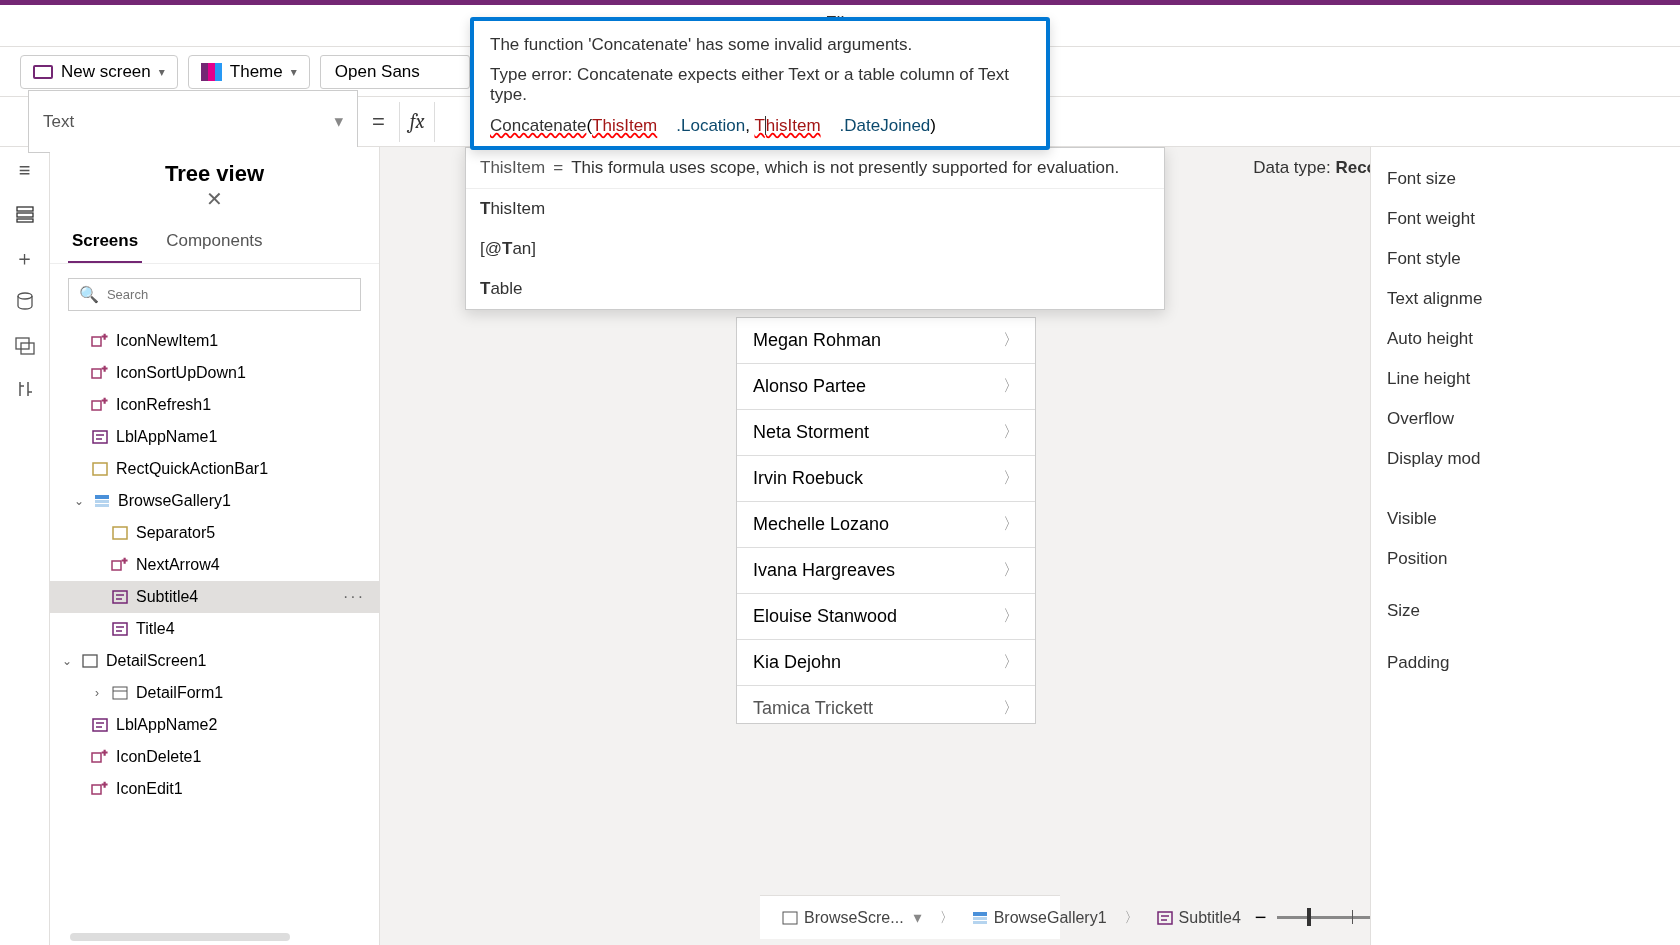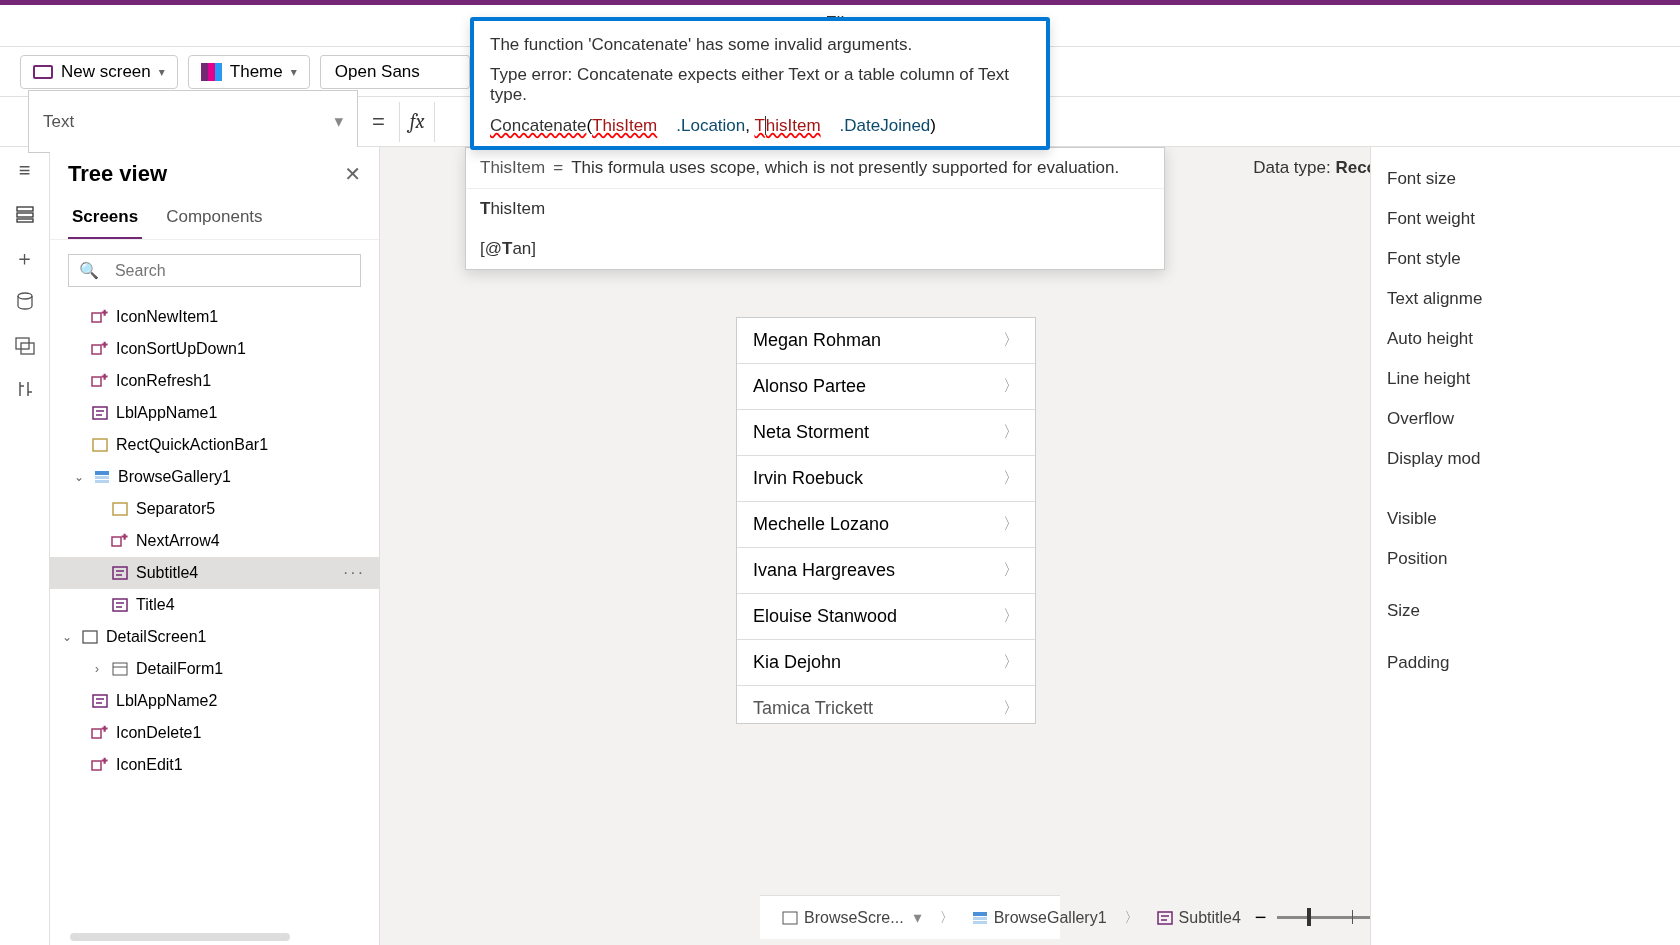--- a/index.html
+++ b/index.html
@@ -40,28 +40,28 @@
 .formula-code .prop { color: #0c4a6e; padding-left: 19px; }
 .formula-code .cursor { border-left: 1px solid #333; }
 
 .main-area { display: flex; height: calc(100vh - 147px); }
 
 .left-rail { width: 50px; background: #fff; border-right: 1px solid #e1dfdd; display: flex; flex-direction: column; align-items: center; padding-top: 12px; gap: 22px; }
 .rail-icon { width: 22px; height: 22px; display: flex; align-items: center; justify-content: center; color: #555; font-size: 20px; cursor: pointer; }
 .rail-icon.active { color: #000; }
 
 .tree-panel { width: 330px; background: #fff; border-right: 1px solid #e1dfdd; display: flex; flex-direction: column; position: relative; }
-.tree-header { display: flex; justify-content: space-between; align-items: center; padding: 14px 18px 6px 18px; }
+.tree-header { display: flex; justify-content: space-between; align-items: center; padding: 14px 18px 6px 18px; flex-direction: column; }
 .tree-header h2 { font-size: 22px; font-weight: 600; }
 .tree-close { font-size: 20px; color: #666; cursor: pointer; }
 .tree-tabs { display: flex; gap: 20px; padding: 6px 18px 0 18px; border-bottom: 1px solid #eee; }
 .tree-tab { padding: 8px 4px 10px 4px; font-size: 17px; color: #555; cursor: pointer; }
 .tree-tab.active { color: #000; font-weight: 600; border-bottom: 2px solid #742774; }
 .tree-search { margin: 14px 18px; border: 1px solid #ccc; display: flex; align-items: center; padding: 6px 10px; }
-.tree-search input { border: none; outline: none; font-size: 16px; flex: 1; margin-left: 16px; }
+.tree-search input { border: none; outline: none; font-size: 13px; flex: 1; margin-left: 8px; }
 .tree-list { flex: 1; overflow-y: auto; padding-bottom: 10px; }
 .tree-item { display: flex; align-items: center; padding: 7px 10px 7px 22px; font-size: 16px; cursor: pointer; gap: 6px; position: relative; }
 .tree-item.selected { background: #e1dfdd; }
 .tree-item .expander { width: 14px; text-align: center; color: #666; font-size: 12px; }
 .tree-item .icon-slot { width: 20px; display: flex; justify-content: center; }
 .tree-item.level-0 { padding-left: 40px; }
 .tree-item.level-1 { padding-left: 22px; }
 .tree-item.level-2 { padding-left: 60px; }
 .tree-item.level-1b { padding-left: 10px; }
 .tree-item .more { position: absolute; right: 14px; color: #666; letter-spacing: 2px; }
@@ -352,20 +352,21 @@
       <div class="intel-row1">
         <span class="lhs">ThisItem</span>
         <span class="lhs">=</span>
         <span class="desc">This formula uses scope, which is not presently supported for evaluation.</span>
       </div>
       <div class="intel-datatype">
         <span>Data type:</span> <b>Record</b>
       </div>
       <div class="intel-list-item"><b>T</b><span>hisItem</span></div>
       <div class="intel-list-item"><span>[@</span><b>T</b><span>an]</span></div>
+      <div class="intel-list-item"><b>T</b><span>able</span></div>
     </div>
 
     <div class="gallery-preview">
       <div class="gallery-row">
           <span>Megan Rohman</span>
           <span class="arrow">〉</span>
         </div>
       <div class="gallery-row">
           <span>Alonso Partee</span>
           <span class="arrow">〉</span>

